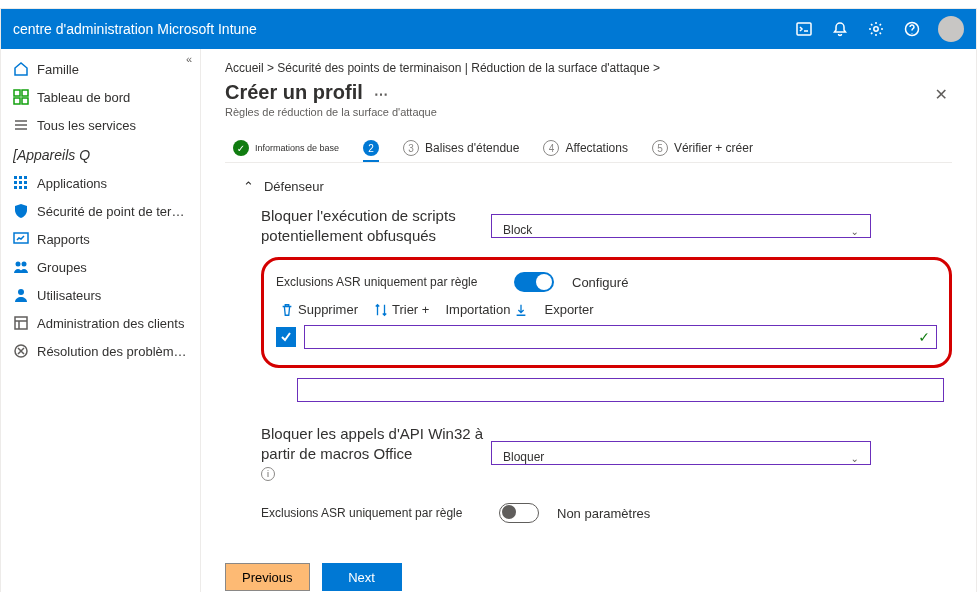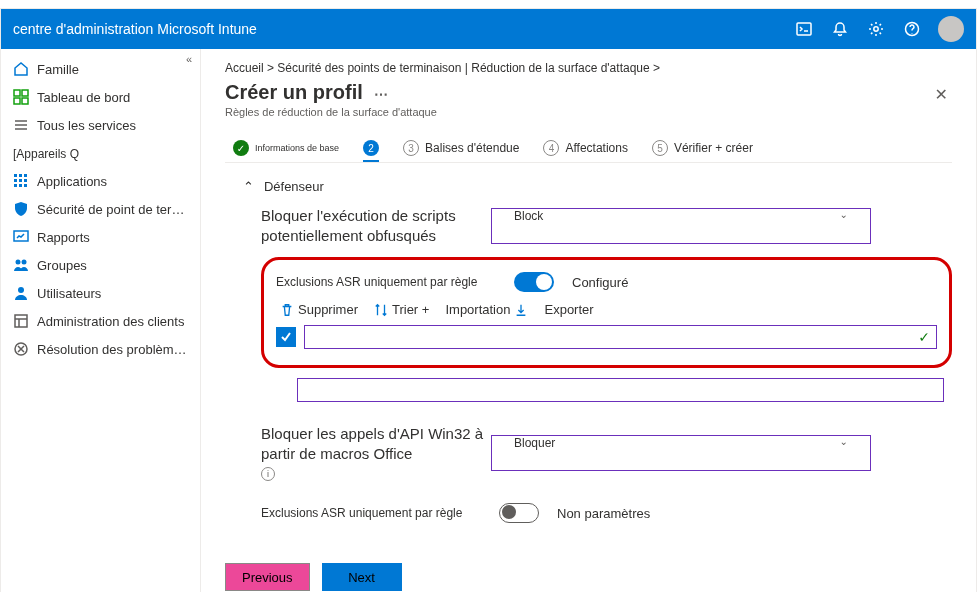--- a/index.html
+++ b/index.html
@@ -9,63 +9,63 @@
     .topbar .title { font-size: 14px; font-weight: 400; }
     .topbar .spacer { flex: 1; }
     .topbar .iconbtn { width: 36px; height: 40px; display: flex; align-items: center; justify-content: center; cursor: pointer; }
     .topbar .iconbtn svg { width: 16px; height: 16px; stroke: #fff; fill: none; stroke-width: 1.5; }
     .avatar { width: 26px; height: 26px; border-radius: 50%; background: #c8c6c4; margin-left: 8px; cursor: pointer; }
     .body { flex: 1; display: flex; min-height: 0; }
     .sidebar { width: 200px; border-right: 1px solid #edebe9; padding: 6px 0; font-size: 13px; position: relative; }
     .collapse-chevron { position: absolute; top: 4px; right: 8px; color: #605e5c; font-size: 11px; cursor: pointer; }
     .sidebar-item { display: flex; align-items: center; padding: 6px 12px; gap: 8px; cursor: pointer; }
     .sidebar-item .icon { width: 16px; height: 16px; display: flex; align-items: center; justify-content: center; }
-    .sidebar-item.static { cursor: default; color: #323130; font-size: 12px; padding-top: 8px; }
+    .sidebar-item.static { cursor: default; color: #323130; font-size: 14px; padding-top: 8px; font-style: italic; }
     .sidebar-item .label { white-space: nowrap; overflow: hidden; text-overflow: ellipsis; }
     .content { flex: 1; display: flex; flex-direction: column; min-width: 0; padding: 12px 24px 8px 24px; position: relative; }
     .breadcrumb { font-size: 12px; color: #323130; }
     .header-row { display: flex; align-items: flex-start; justify-content: space-between; margin-top: 6px; }
     .page-title { font-size: 20px; font-weight: 600; }
     .page-subtitle { font-size: 11px; color: #605e5c; margin-top: 2px; }
     .close-x { cursor: pointer; font-size: 16px; color: #605e5c; padding: 4px; }
     .steps { display: flex; align-items: center; gap: 24px; margin-top: 22px; border-bottom: 1px solid #edebe9; padding: 0 8px 6px 8px; font-size: 12px; }
     .step { display: flex; align-items: center; gap: 6px; }
     .step .circle { width: 16px; height: 16px; border-radius: 50%; display: flex; align-items: center; justify-content: center; font-size: 10px; }
     .step .c-done { background: #107c10; color: #fff; }
     .step .c-active { background: #0078d4; color: #fff; }
     .step .c-pending { border: 1px solid #8a8886; color: #8a8886; }
     .step.active .label { color: #0078d4; }
     .step.active { border-bottom: 2px solid #0078d4; padding-bottom: 4px; margin-bottom: -6px; }
     .section { margin-top: 16px; padding-left: 36px; }
     .section-header { display: flex; align-items: center; gap: 10px; font-size: 13px; margin-bottom: 12px; margin-left: -18px; }
     .setting-row { display: flex; align-items: center; margin-bottom: 12px; }
     .setting-label { width: 230px; font-size: 15px; line-height: 1.3; }
-    .select { border: 1px solid #8a8886; border-top: 1px solid #323130; height: 36px; flex: 1; max-width: 380px; display: flex; align-items: flex-start; justify-content: space-between; padding: 0 22px; font-size: 12px; cursor: pointer; }
+    .select { border: 1px solid #8a8886; border-top: 1px solid #323130; height: 24px; flex: 1; max-width: 380px; display: flex; align-items: flex-end; justify-content: space-between; padding: 0 11px; font-size: 12px; cursor: pointer; }
     .select .chev { font-size: 10px; color: #605e5c; }
     .purple-border { border: 1px solid #6b2fbb; }
     .highlight-box { border: 3px solid #d40000; border-radius: 18px; padding: 12px 12px 16px 12px; margin: 4px 0 10px 0; }
     .toggle-row { display: flex; align-items: center; gap: 18px; margin-bottom: 10px; }
     .toggle-row .tlabel { width: 220px; font-size: 12px; }
     .toggle { width: 40px; height: 20px; border-radius: 10px; background: #0078d4; position: relative; }
     .toggle .knob { position: absolute; top: 2px; right: 2px; width: 16px; height: 16px; border-radius: 50%; background: #fff; }
     .toggle.off { background: #fff; border: 1px solid #605e5c; }
     .toggle.off .knob { left: 2px; right: auto; background: #605e5c; top: 1px; width: 14px; height: 14px; }
     .toolbar { display: flex; align-items: center; gap: 16px; margin-bottom: 8px; padding-left: 4px; }
     .toolbar .tool { display: flex; align-items: center; gap: 4px; font-size: 13px; cursor: pointer; }
     .toolbar .tool svg { width: 14px; height: 14px; stroke: #0078d4; fill: none; stroke-width: 1.5; }
     .input-row { display: flex; align-items: center; gap: 8px; }
     .checkbox { width: 20px; height: 20px; background: #0078d4; display: flex; align-items: center; justify-content: center; }
     .checkbox svg { width: 12px; height: 12px; stroke: #fff; stroke-width: 2; fill: none; }
     .textinput { flex: 1; height: 24px; border: 1px solid #6b2fbb; padding: 0 6px; font-size: 12px; display: flex; align-items: center; justify-content: flex-end; }
     .textinput .ok { color: #107c10; font-size: 14px; }
     .second-textinput { width: calc(100% - 44px); margin-left: 36px; margin-top: 4px; height: 24px; border: 1px solid #6b2fbb; }
     .info-icon { width: 14px; height: 14px; border: 1px solid #8a8886; border-radius: 50%; font-size: 9px; display: flex; align-items: center; justify-content: center; color: #605e5c; margin-top: 4px; }
     .footer { margin-top: auto; padding-top: 8px; display: flex; gap: 12px; }
-    .btn { min-width: 80px; height: 28px; font-size: 13px; border: 1px solid #8a8886; background: #ec4899; cursor: pointer; padding: 0 16px; }
-    .btn.primary { background: #0078d4; color: #000000; border-color: #0078d4; }
+    .btn { min-width: 80px; height: 28px; font-size: 13px; border: 1px solid #8a8886; background: #fdba74; cursor: pointer; padding: 0 16px; }
+    .btn.primary { background: #0078d4; color: #ffffff; border-color: #0078d4; }
     .scroll { overflow-y: auto; flex: 1; }
     .content-inner { min-height: 100%; display: flex; flex-direction: column; }
   </style>
 </head>
 <body>
 
 <div class="app">
   <div class="topbar">
     <span class="title">centre d'administration Microsoft Intune</span>
     <span class="spacer"></span>

